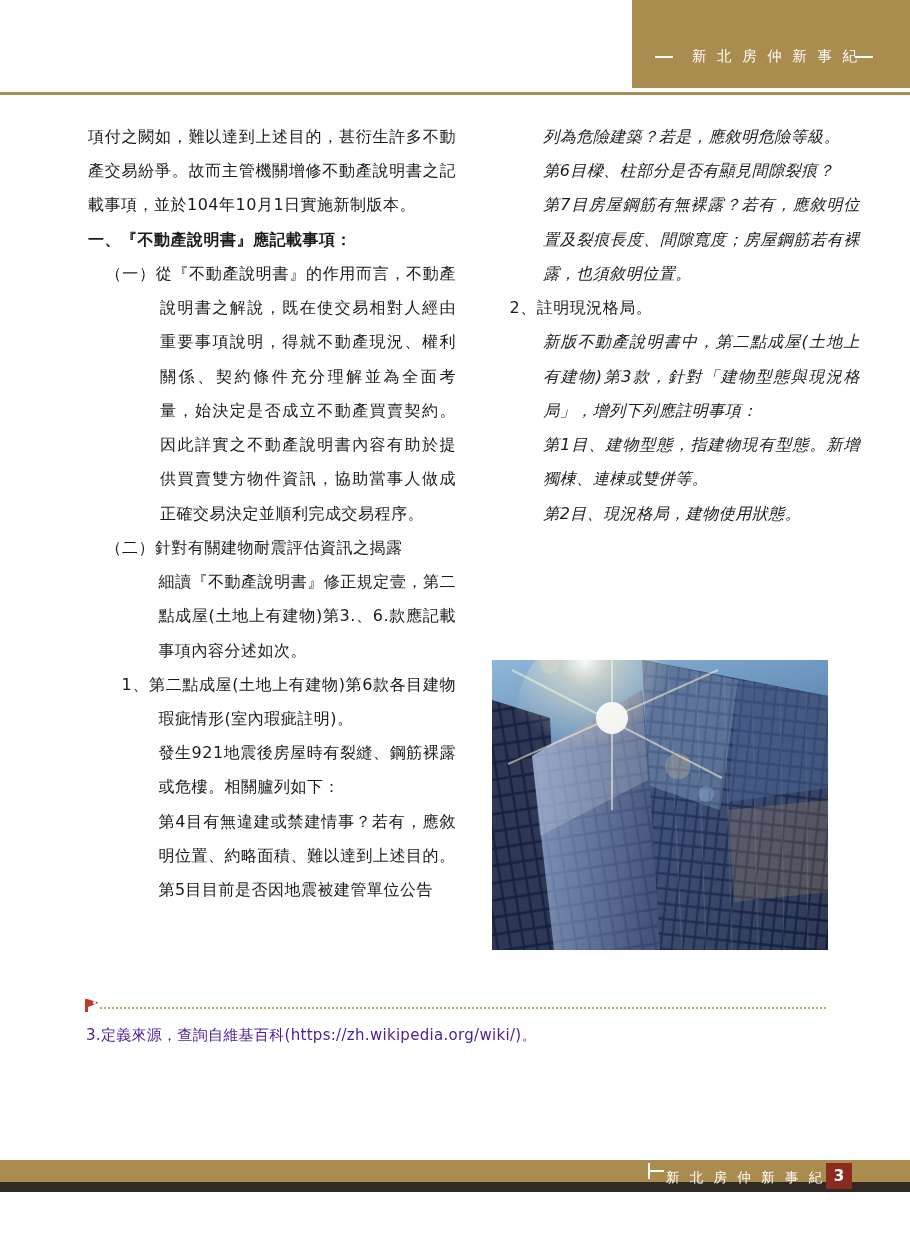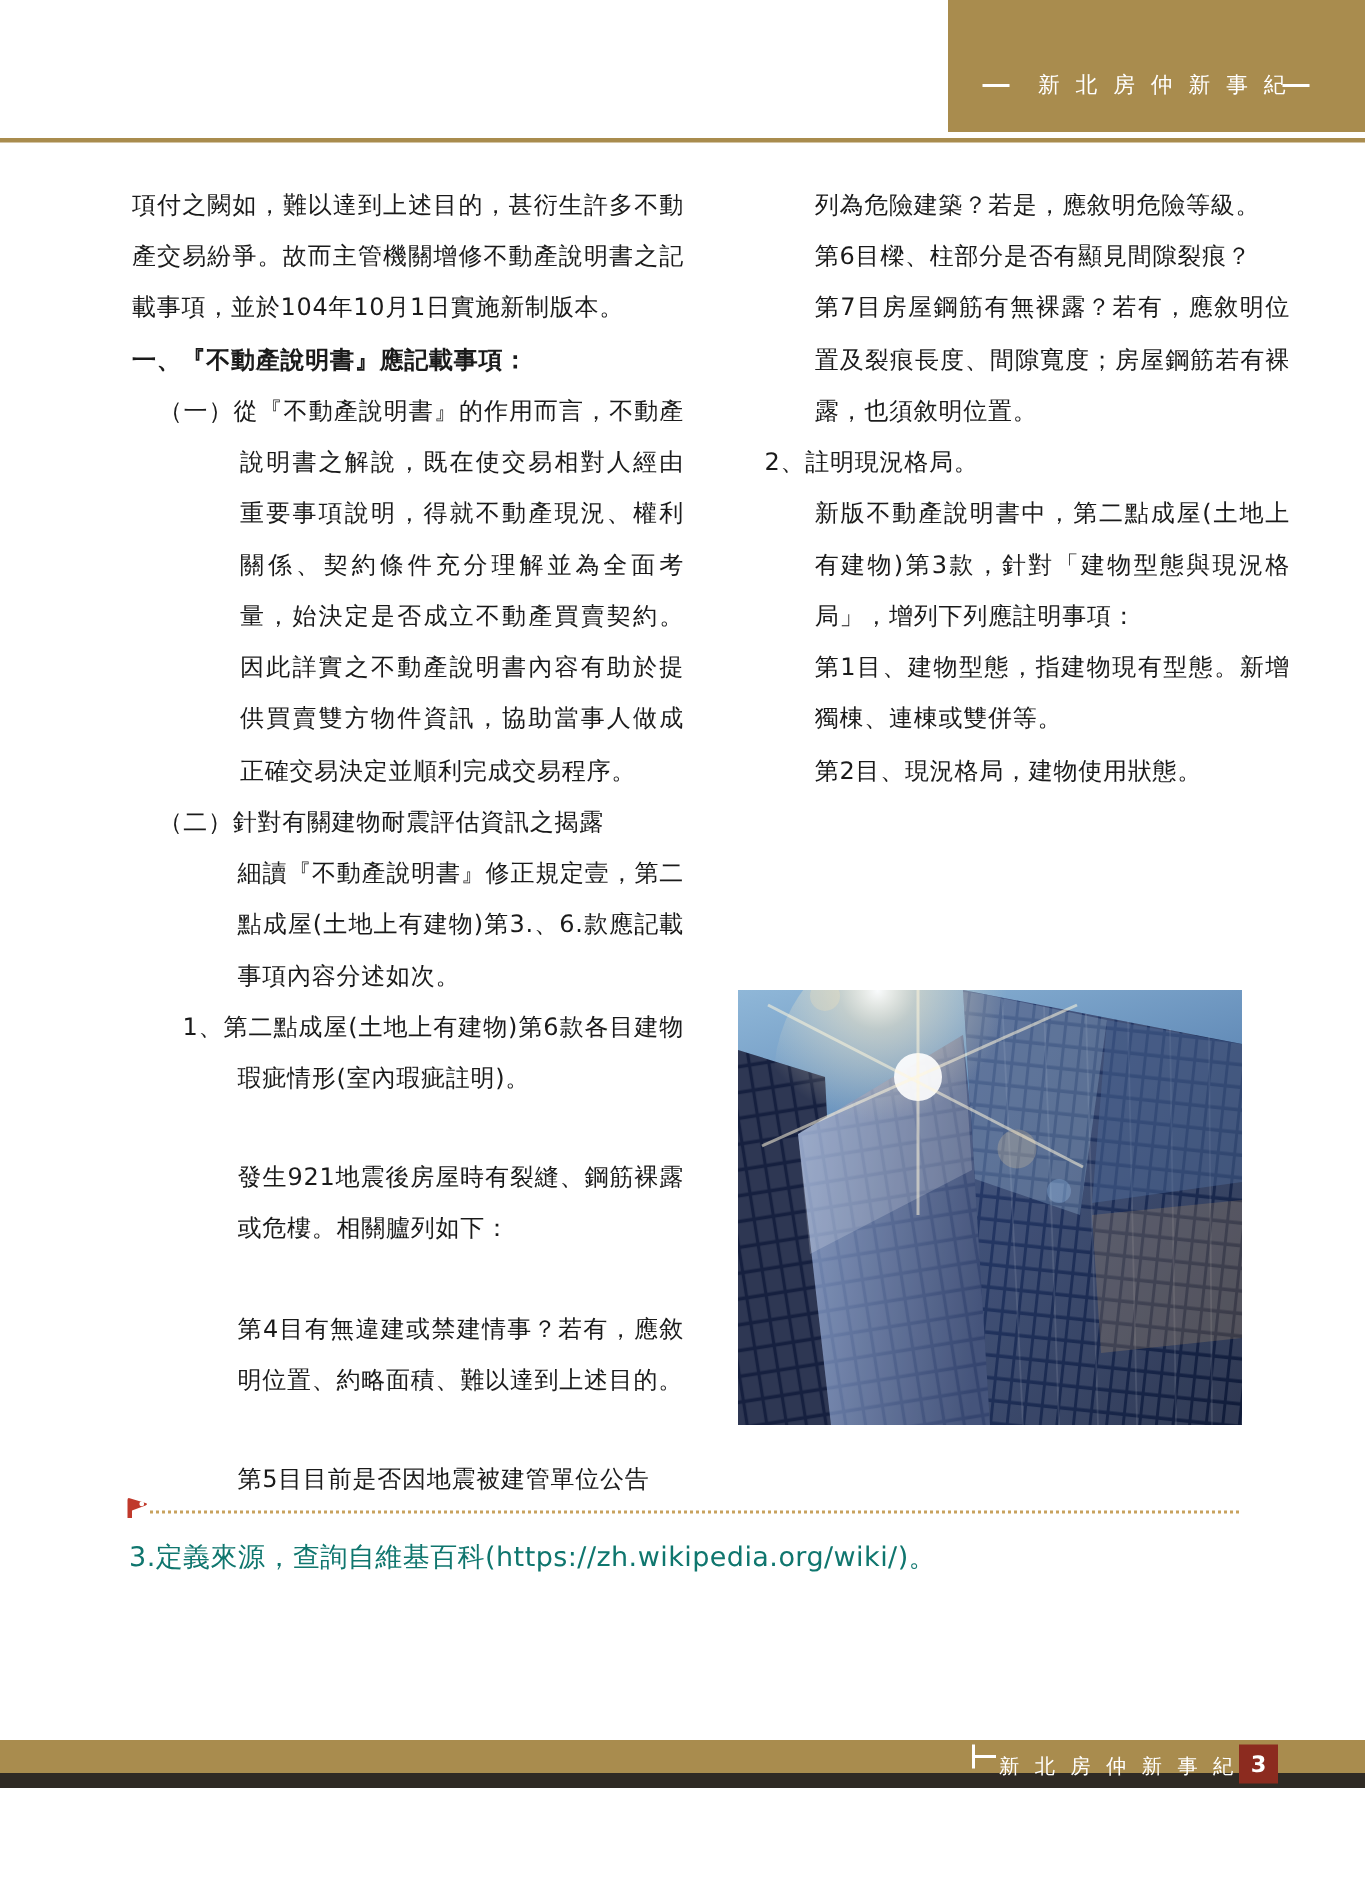--- a/index.html
+++ b/index.html
@@ -78,24 +78,24 @@
   .col-right { left: 492px; }
 
   .p { margin: 0; }
   .bold { font-weight: bold; }
   .lvl-1 { padding-left: 0em; }
   .lvl-2 { padding-left: 1.1em; text-indent: 0; }
   .lvl-2 .hang { display: block; padding-left: 3.4em; text-indent: -3.4em; }
   .lvl-3 { padding-left: 4.4em; text-indent: 0; }
   .lvl-4 { padding-left: 2.1em; text-indent: 0; }
   .lvl-4 .hang { display: block; padding-left: 2.3em; text-indent: -2.3em; }
-  .lvl-5 { padding-left: 4.4em; text-indent: 0; margin-top: 32px; }
+  .lvl-5 { padding-left: 4.4em; text-indent: 0; }
   .lvl-6 { padding-left: 1.1em; text-indent: 0; }
   .lvl-6 .hang { display: block; padding-left: 2.2em; text-indent: -2.2em; }
-  .lvl-7 { padding-left: 3.2em; text-indent: 0; }
+  .lvl-7 { padding-left: 3.2em; text-indent: 0; font-style: italic; }
 
   
   .photo {
     position: absolute;
     left: 492px;
     top: 660px;
     width: 336px;
     height: 290px;
     overflow: hidden;
     background: #0d1430;
@@ -116,22 +116,22 @@
     left: 82px;
     top: 996px;
     width: 20px;
     height: 20px;
   }
   .footnote {
     position: absolute;
     left: 86px;
     top: 1026px;
     width: 740px;
-    font-size: 18px;
-    color: #0f766e;
+    font-size: 15px;
+    color: #4c1d95;
     letter-spacing: 0.3px;
   }
 
   
   .footer-band {
     position: absolute;
     left: 0;
     top: 1160px;
     width: 910px;
     height: 22px;

